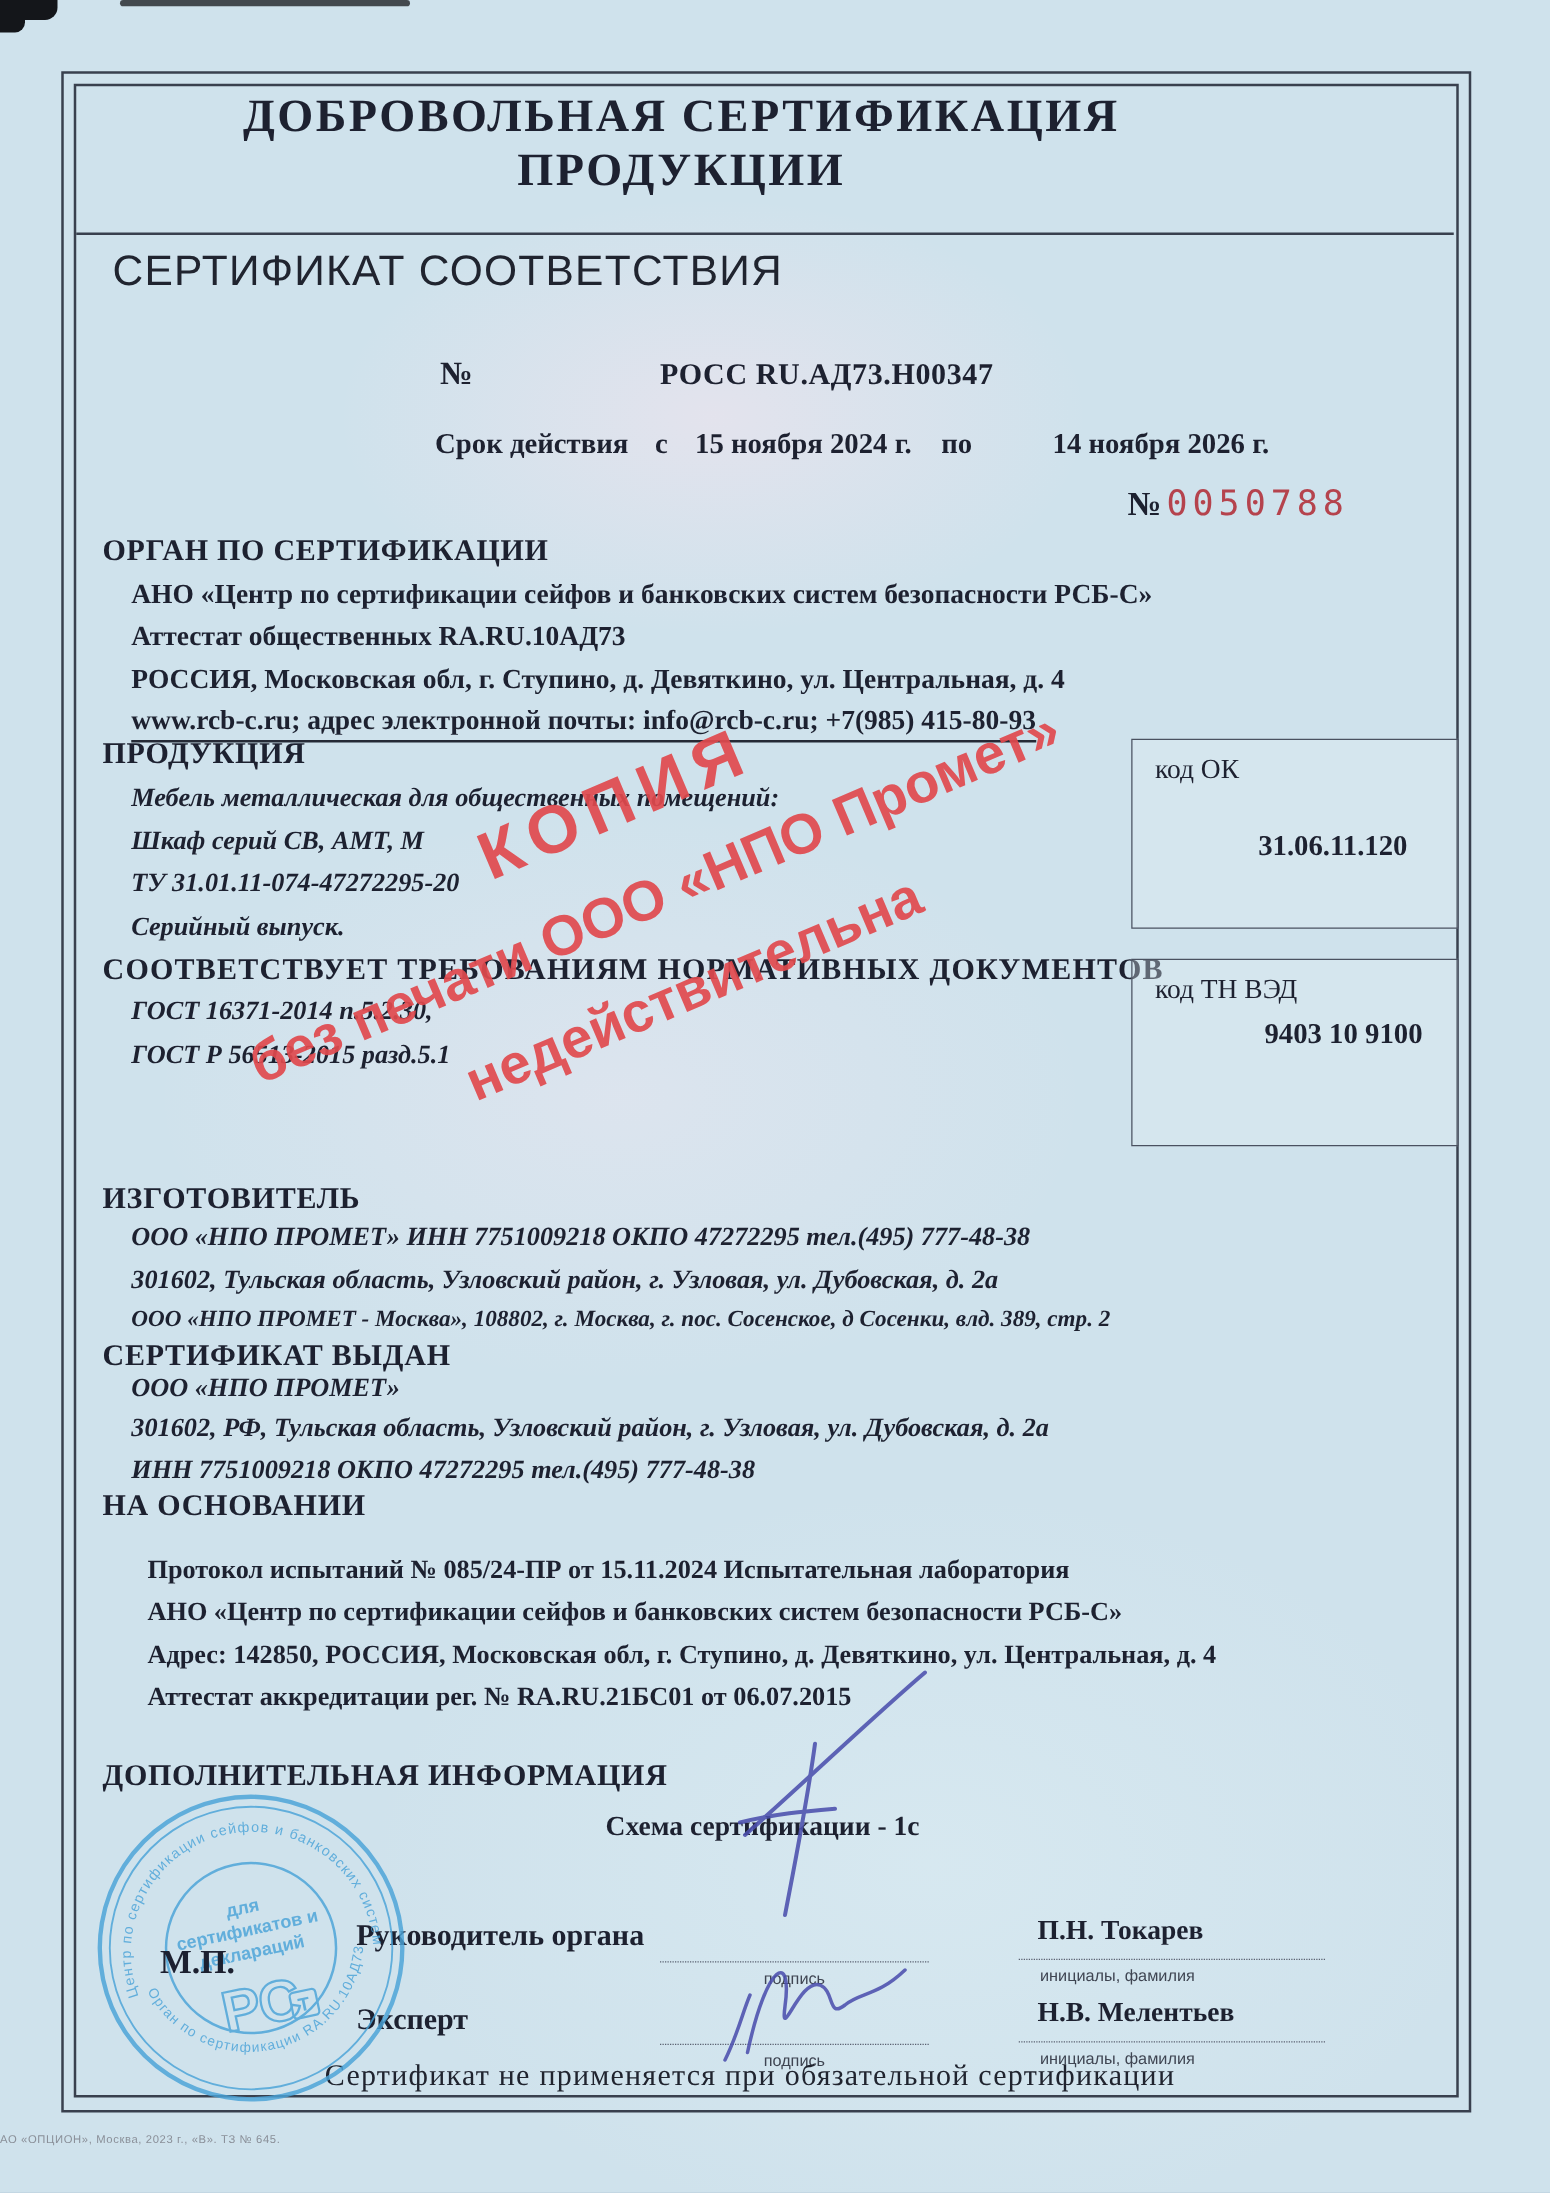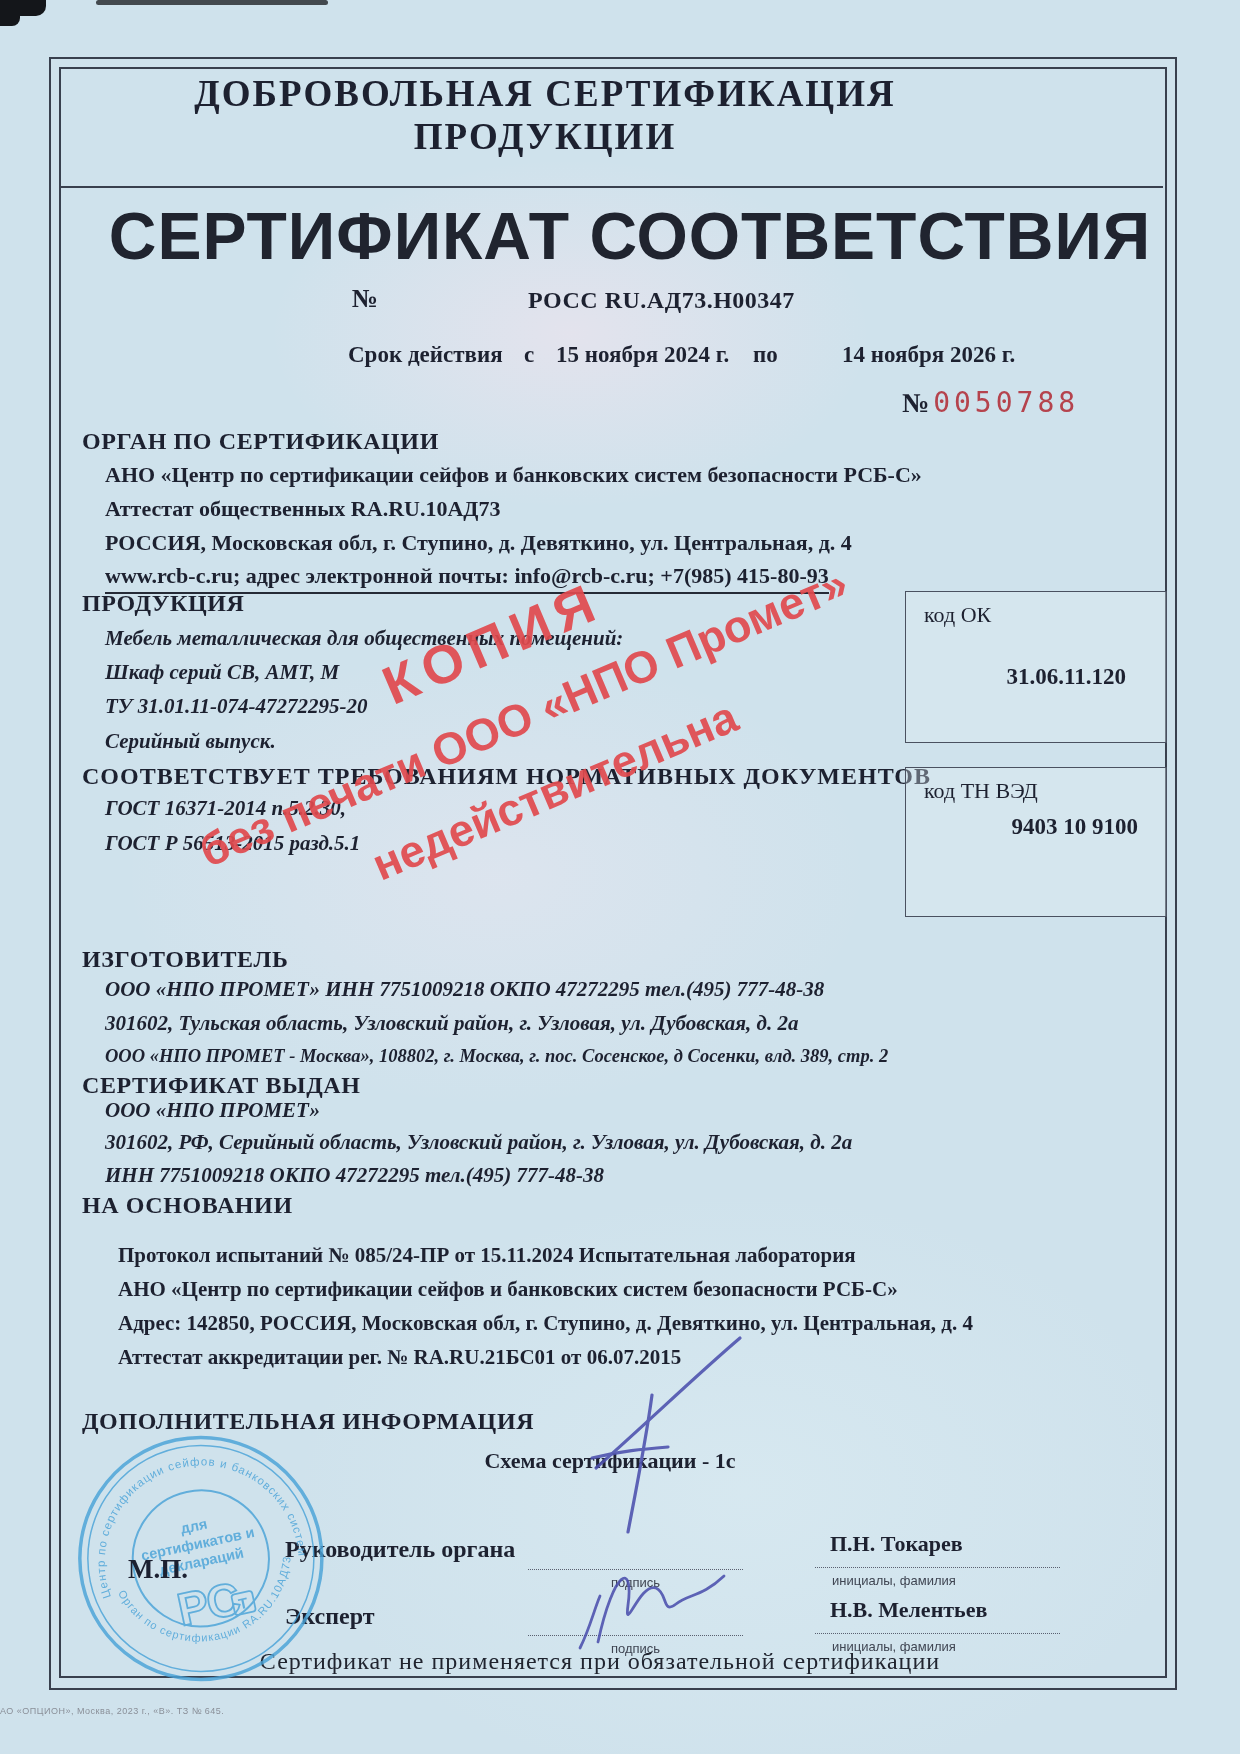--- a/index.html
+++ b/index.html
@@ -10,21 +10,21 @@
       radial-gradient(ellipse 520px 320px at 40% 50%, rgba(242,232,242,.38), rgba(242,232,242,0) 72%),
       radial-gradient(ellipse 600px 400px at 60% 85%, rgba(222,238,244,.5), rgba(222,238,244,0) 75%),
       #cfe2ec;
     font-family:"Liberation Serif","DejaVu Serif",serif;
     color:#1d2130;
   }
   .abs{position:absolute;}
   .frame{position:absolute; border:2px solid #39404e;}
   .sep{position:absolute; background:#39404e; height:2px;}
   .toptitle{font-weight:bold; font-size:37px; letter-spacing:2px; text-align:center;}
-  .maintitle{font-family:"Liberation Sans",sans-serif; font-weight:bold; font-size:66px; letter-spacing:1px; text-align:center; color:#20242f;}
+  .maintitle{font-family:"Liberation Sans",sans-serif; font-weight:normal; font-size:34px; letter-spacing:1px; color:#20242f;}
   .hdr{font-size:24px; font-weight:600; letter-spacing:.6px; color:#1d2130;}
   .b{font-weight:bold;}
   .f26{font-size:26px;} .f24{font-size:24px;} .f23{font-size:23px;} .f22{font-size:22px;} .f21{font-size:21px;} .f18{font-size:18.5px;}
   .it{font-style:italic;}
   .ulined{border-bottom:2px solid #252a36; padding-bottom:3px;}
   .codebox{position:absolute; border:1.5px solid #4a5160; background:rgba(223,238,244,.35);}
   .codebox .lbl{position:absolute; left:18px; top:10px; font-size:22px;}
   .codebox .val{position:absolute; font-size:23px; font-weight:bold; text-align:right;}
   .serial-label{font-size:27px; font-weight:bold; color:#1d2130;}
   .serial-value{font-family:"DejaVu Sans Mono",monospace; font-size:28px; color:#b5434d; letter-spacing:4px;}
@@ -108,21 +108,21 @@
     <div class="wm3">недействительна</div>
   </div>
 
   <div class="abs hdr" style="left:82px;top:946px;">ИЗГОТОВИТЕЛЬ</div>
   <div class="abs b it f21" style="left:105px;top:977px;">ООО «НПО ПРОМЕТ» ИНН 7751009218 ОКПО 47272295   тел.(495) 777-48-38</div>
   <div class="abs b it f21" style="left:105px;top:1011px;">301602, Тульская область, Узловский район,  г. Узловая, ул. Дубовская, д. 2а</div>
   <div class="abs b it f18" style="left:105px;top:1046px;">ООО «НПО ПРОМЕТ - Москва», 108802, г. Москва, г. пос. Сосенское, д Сосенки, влд. 389, стр. 2</div>
 
   <div class="abs hdr" style="left:82px;top:1072px;">СЕРТИФИКАТ ВЫДАН</div>
   <div class="abs b it f21" style="left:105px;top:1098px;">ООО «НПО ПРОМЕТ»</div>
-  <div class="abs b it f21" style="left:105px;top:1130px;">301602, РФ, Серийный область, Узловский район,  г. Узловая, ул. Дубовская, д. 2а</div>
+  <div class="abs b it f21" style="left:105px;top:1130px;">301602, РФ, Тульская область, Узловский район,  г. Узловая, ул. Дубовская, д. 2а</div>
   <div class="abs b it f21" style="left:105px;top:1163px;">ИНН 7751009218 ОКПО  47272295    тел.(495) 777-48-38</div>
 
   <div class="abs hdr" style="left:82px;top:1192px;">НА ОСНОВАНИИ</div>
   <div class="abs b f21" style="left:118px;top:1243px;">Протокол испытаний № 085/24-ПР от 15.11.2024 Испытательная лаборатория</div>
   <div class="abs b f21" style="left:118px;top:1277px;">АНО  «Центр по сертификации сейфов и банковских систем безопасности РСБ-С»</div>
   <div class="abs b f21" style="left:118px;top:1311px;">Адрес: 142850, РОССИЯ, Московская обл, г. Ступино, д. Девяткино, ул. Центральная, д. 4</div>
   <div class="abs b f21" style="left:118px;top:1345px;">Аттестат аккредитации рег. № RA.RU.21БС01 от 06.07.2015</div>
 
   <div class="abs hdr" style="left:82px;top:1408px;">ДОПОЛНИТЕЛЬНАЯ ИНФОРМАЦИЯ</div>
   <div class="abs b f22" style="left:400px;top:1448px;width:420px;text-align:center;">Схема сертификации - 1с</div>

